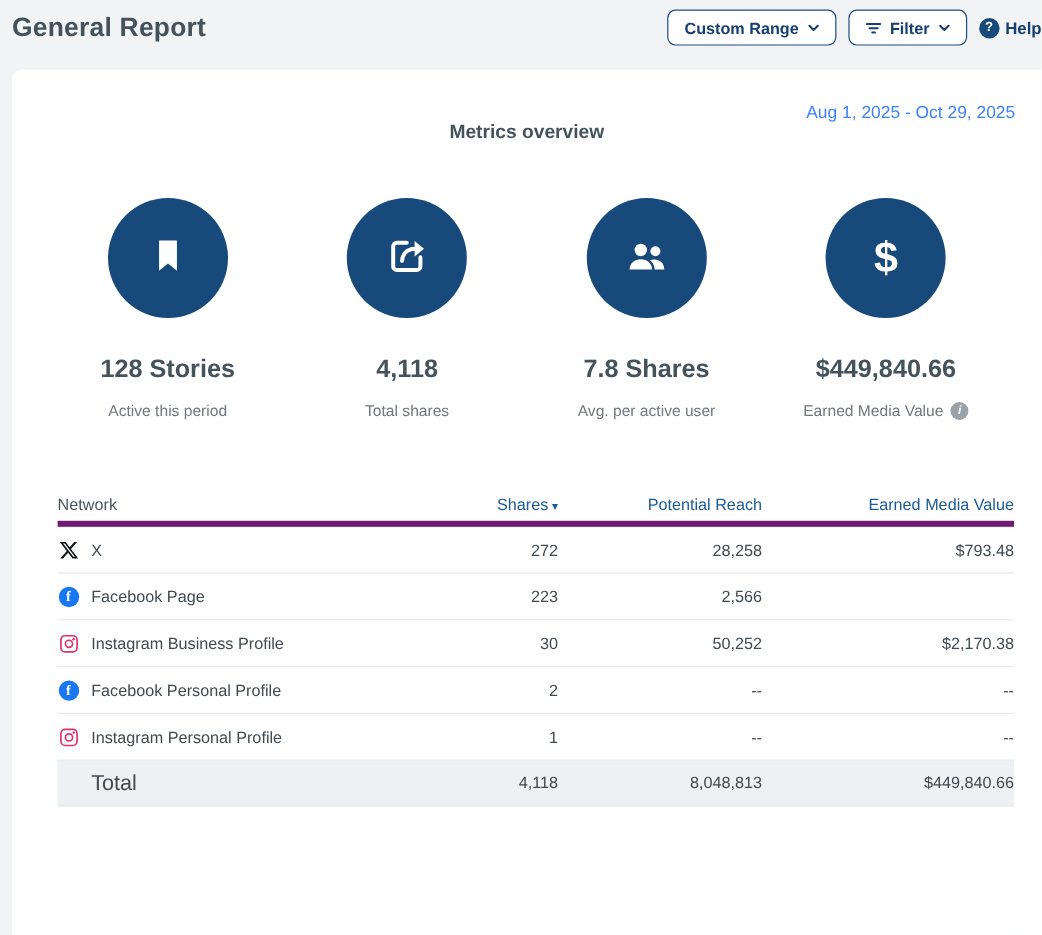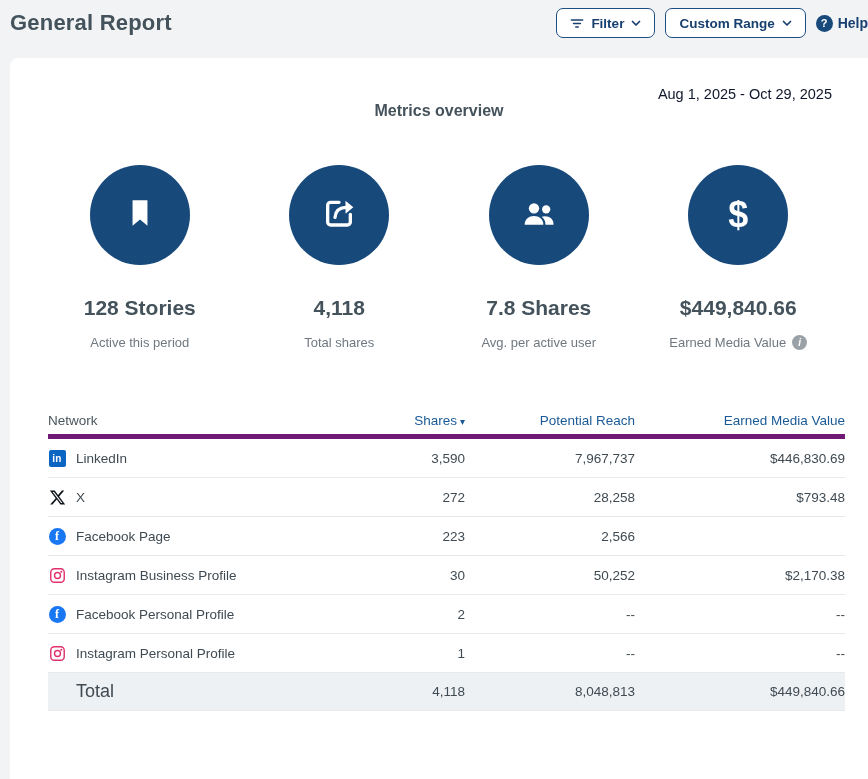--- a/index.html
+++ b/index.html
@@ -28,22 +28,22 @@
   .help-badge {
     width:17px; height:17px; border-radius:50%; background:#17497b; color:#fff;
     font-size:11px; font-weight:700; display:inline-flex; align-items:center; justify-content:center;
   }
   
   .card {
     position:absolute; left:10px; right:0; top:58px; bottom:0;
     background:#fff; border-top-left-radius:8px;
   }
   .date-range {
-    text-align:right; padding:28px 36px 0 0;
-    color:#0f172a; font-size:14.5px;
+    text-align:right; padding:28px 22px 0 0;
+    color:#3b82f6; font-size:14.5px;
   }
   .section-title { text-align:center; font-size:16px; font-weight:700; color:#44525b; }
   
   .metrics-row { display:flex; margin:45px 30px 0 30px; }
   .metric { flex:1; display:flex; flex-direction:column; align-items:center; }
   .metric-circle {
     width:100px; height:100px; border-radius:50%; background:#17497b;
     display:flex; align-items:center; justify-content:center;
   }
   .metric-value { margin-top:31px; font-size:21px; font-weight:700; color:#44525b; }
@@ -73,42 +73,42 @@
   .total-row { background:#eef1f3; height:38px; border-bottom:1px solid #e7e9eb; }
   .total-label { padding-left:28px; font-size:18px; color:#3f4a52; }
 </style>
 </head>
 <body>
 
 <div class="topbar">
   <div class="page-title">General Report</div>
   <div class="topbar-right">
     <button class="btn">
+      <span>Custom Range</span>
+      <span style="display:inline-flex">
+        <svg width="10" height="7" viewBox="0 0 10 7" fill="none" stroke="#173f6f" stroke-width="1.7" stroke-linecap="round" stroke-linejoin="round">
+            <polyline points="1.5,1.5 5,5 8.5,1.5"></polyline>
+          </svg>
+      </span>
+    </button>
+    <button class="btn">
       <span style="display:inline-flex">
         <svg width="14" height="13" viewBox="0 0 15 14" fill="none" stroke="#173f6f" stroke-width="1.7" stroke-linecap="round">
           <line x1="1.5" y1="3.2" x2="13.5" y2="3.2"></line>
             <line x1="3.8" y1="7" x2="11.2" y2="7"></line>
             <line x1="6.2" y1="10.8" x2="8.8" y2="10.8"></line>
         </svg>
       </span>
       <span>Filter</span>
       <span style="display:inline-flex">
         <svg width="10" height="7" viewBox="0 0 10 7" fill="none" stroke="#173f6f" stroke-width="1.7" stroke-linecap="round" stroke-linejoin="round">
             <polyline points="1.5,1.5 5,5 8.5,1.5"></polyline>
           </svg>
       </span>
     </button>
-    <button class="btn">
-      <span>Custom Range</span>
-      <span style="display:inline-flex">
-        <svg width="10" height="7" viewBox="0 0 10 7" fill="none" stroke="#173f6f" stroke-width="1.7" stroke-linecap="round" stroke-linejoin="round">
-            <polyline points="1.5,1.5 5,5 8.5,1.5"></polyline>
-          </svg>
-      </span>
-    </button>
     <span class="help">
       <span class="help-badge">?</span>
       <span>Help</span>
     </span>
   </div>
 </div>
 
 <div class="card">
   <div class="date-range">Aug 1, 2025 - Oct 29, 2025</div>
   <div class="section-title">Metrics overview</div>
@@ -174,31 +174,20 @@
         <span>Shares</span><span class="sort-arrow">▾</span>
       </div>
       <div class="th-blue">Potential Reach</div>
       <div class="th-blue">Earned Media Value</div>
     </div>
 
     <div>
         <div class="trow">
     <div class="cell-network">
       <span class="net-icon">
-              <span class="ni li">in</span>
-            </span>
-      <span>LinkedIn</span>
-    </div>
-    <div class="num">3,590</div>
-    <div class="num">7,967,737</div>
-    <div class="num">$446,830.69</div>
-  </div>
-        <div class="trow">
-    <div class="cell-network">
-      <span class="net-icon">
               <svg viewBox="0 0 24 24" width="17" height="17">
                 <path fill="#0f1419" d="M18.244 2.25h3.308l-7.227 8.26 8.502 11.24H16.17l-5.214-6.817L4.99 21.75H1.68l7.73-8.835L1.254 2.25H8.08l4.713 6.231zm-1.161 17.52h1.833L7.084 4.126H5.117z"></path>
               </svg>
             </span>
       <span>X</span>
     </div>
     <div class="num">272</div>
     <div class="num">28,258</div>
     <div class="num">$793.48</div>
   </div>

